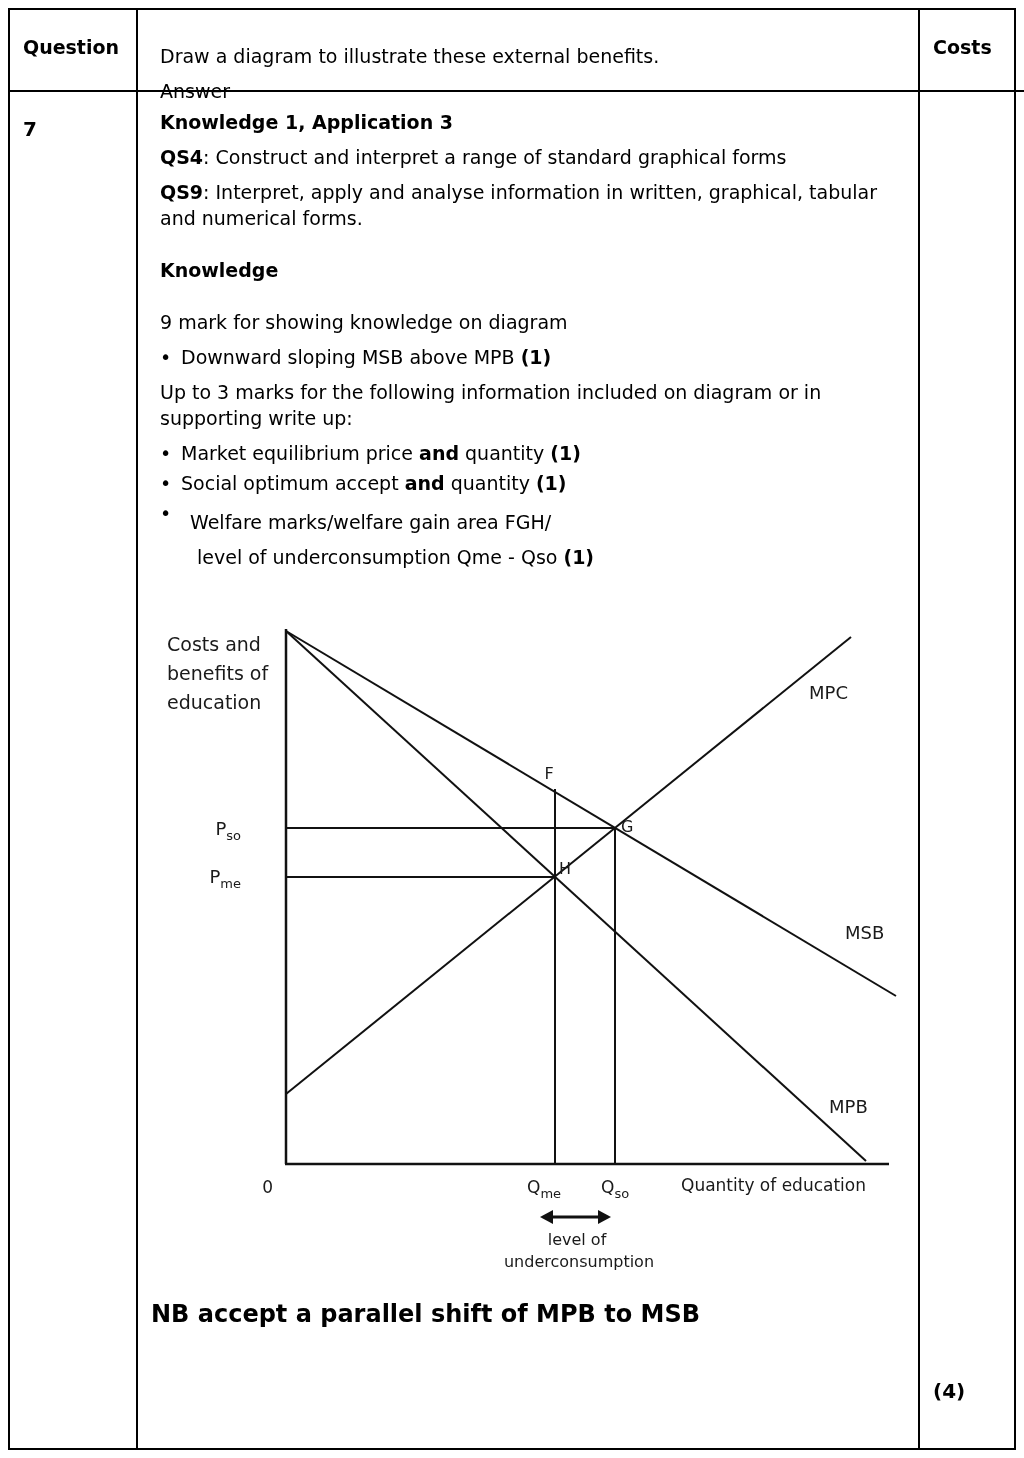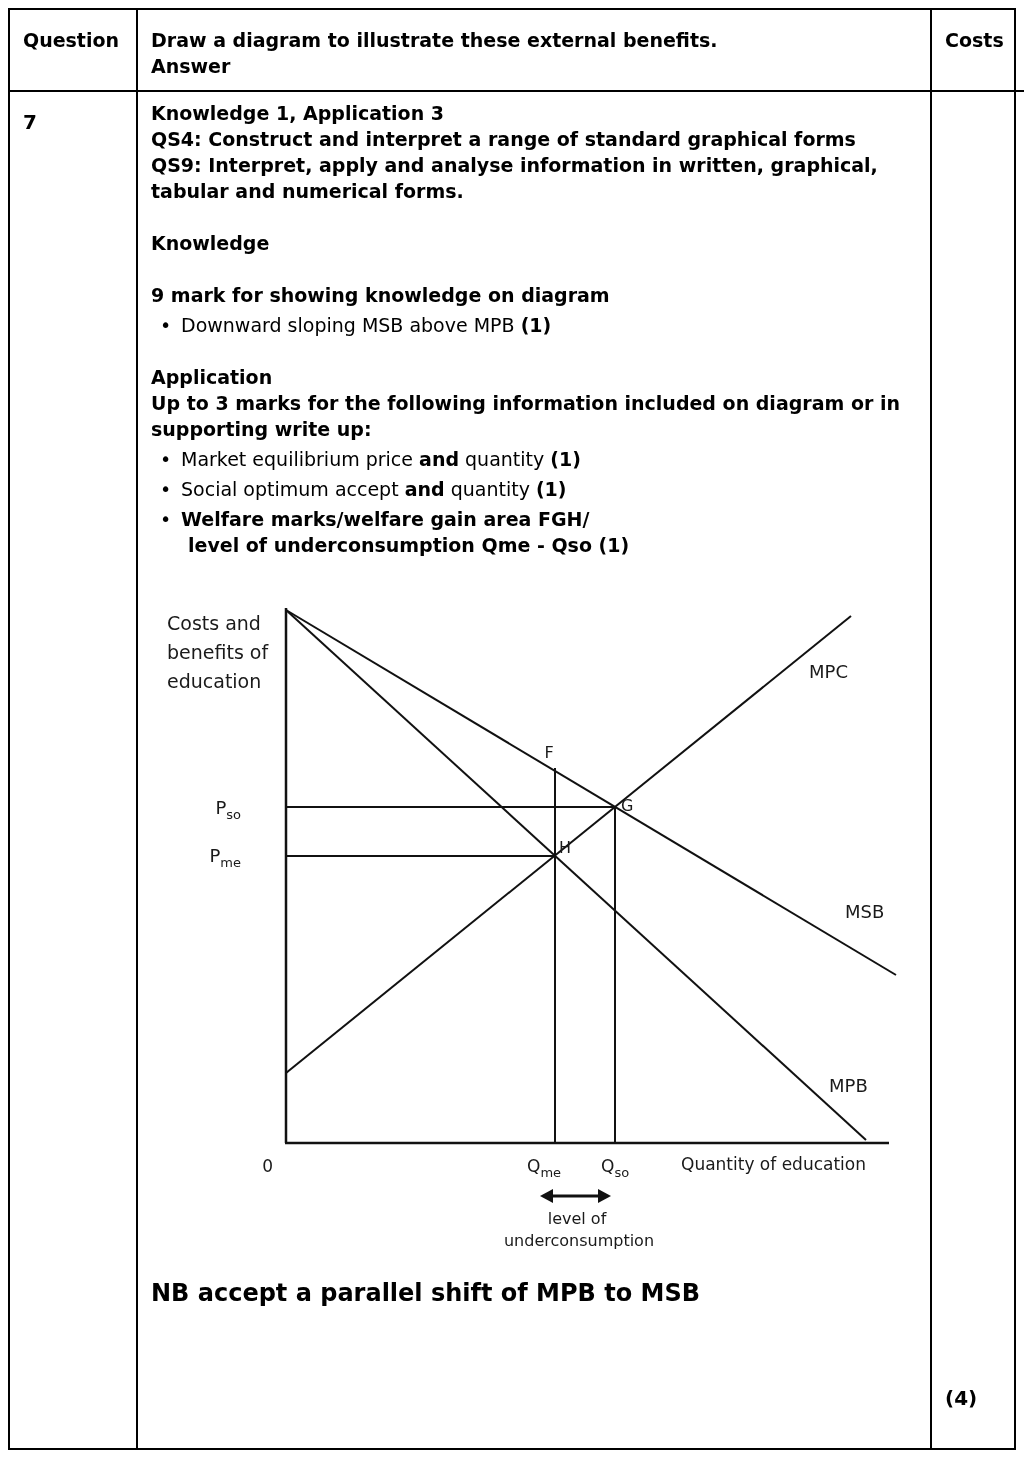--- a/index.html
+++ b/index.html
@@ -10,29 +10,29 @@
     color:#000;
   }
   .page { width:1024px; height:1458px; padding:8px; }
   .grid {
     display:grid;
     grid-template-columns:126px 1fr 108px;
     grid-template-rows:80px 1fr;
     border:2px solid #000;
     height:100%;
   }
-  .cell { padding:17px 13px; font-size:19px; line-height:26px; }
+  .cell { padding:24px 13px; font-size:19px; line-height:26px; }
   .col2, .col3 { border-left:2px solid #000; }
   .row2 { border-top:2px solid #000; }
   .bold { font-weight:bold; }
   .answer-label { margin-top:20px; }
   .qnum { font-size:20px; font-weight:bold; }
 
-  .content { padding:8px 24px 0 13px; }
-  .line { margin:0;font-weight:bold; }
+  .content { padding:8px 12px 0 13px; }
+  .line { margin:9px; }
   .gap { margin-top:26px; }
 
   .bullet { display:flex; margin-top:4px; }
   .bullet .dot { width:30px; flex:0 0 30px; padding-left:9px; }
   .bullet .btext { flex:1; }
   .cont { padding-left:7px; }
 
   .diagram-wrap { margin:40px 0 0 10px; }
   svg text { font-family:"DejaVu Sans","Liberation Sans",sans-serif; fill:#1a1a1a; }
   .nb-line { margin-top:14px; font-weight:bold; font-size:24px; }
@@ -67,21 +67,20 @@
       <div class="line"><b>QS9</b><span>: Interpret, apply and analyse information in written, graphical, tabular and numerical forms.</span></div>
 
       <div class="line bold gap">Knowledge</div>
 
       <div class="line gap">9 mark for showing knowledge on diagram</div>
       <div class="bullet">
         <span class="dot">•</span>
         <span class="btext"><span>Downward sloping MSB above MPB </span><b>(1)</b></span>
       </div>
 
-      <div class="line bold gap">Application</div>
       <div class="line">Up to 3 marks for the following information included on diagram or in supporting write up:</div>
 
       <div class="bullet">
         <span class="dot">•</span>
         <span class="btext"><span>Market equilibrium price </span><b>and</b><span> quantity </span><b>(1)</b></span>
       </div>
       <div class="bullet">
         <span class="dot">•</span>
         <span class="btext"><span>Social optimum accept </span><b>and</b><span> quantity </span><b>(1)</b></span>
       </div>

